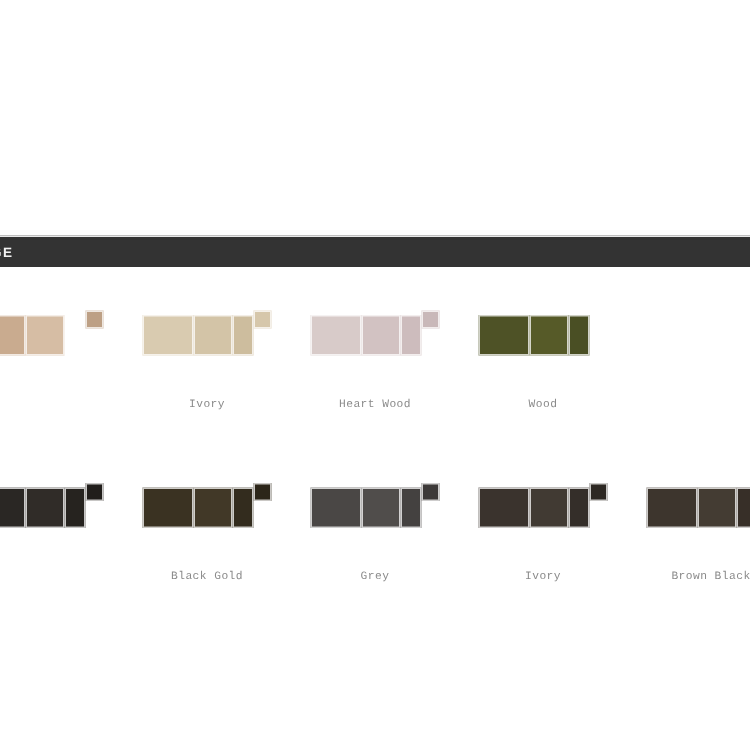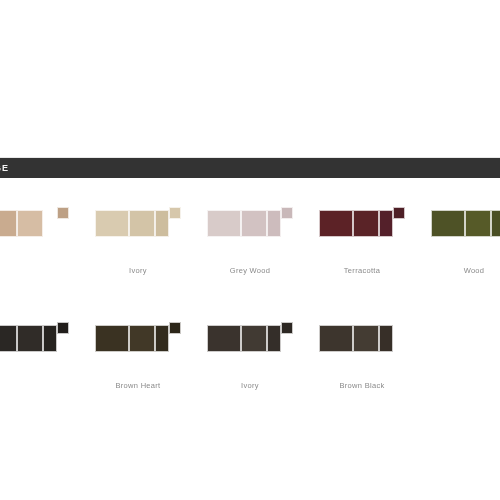--- a/index.html
+++ b/index.html
@@ -87,20 +87,21 @@
     width: 12px;
     height: 12px;
   }
 
   .swatch-label {
     margin-top: 22px;
     font-size: 7.5px;
     color: #8a8a8a;
     letter-spacing: 0.3px;
     white-space: nowrap;
+    font-family: Liberation Mono, monospace;
   }
 </style>
 </head>
 <body>
 
 <div id="page">
 
   <div class="section-bar">
     <span class="section-bar-title">GE</span>
   </div>
@@ -126,30 +127,21 @@
         </div>
         <div class="swatch-label">Ivory</div>
       </div>
       <div class="swatch-cell">
         <div class="swatch-art">
           <div class="tile tile-a" style="background: rgb(216, 203, 201);"></div>
           <div class="tile tile-b" style="background: rgb(210, 194, 194);"></div>
           <div class="tile tile-c" style="background: rgb(205, 188, 189);"></div>
           <div class="tile tile-d" style="background: rgb(201, 184, 185);"></div>
         </div>
-        <div class="swatch-label">Grey Wood</div>
-      </div>
-      <div class="swatch-cell">
-        <div class="swatch-art">
-          <div class="tile tile-a" style="background: rgb(92, 34, 38);"></div>
-          <div class="tile tile-b" style="background: rgb(90, 35, 39);"></div>
-          <div class="tile tile-c" style="background: rgb(84, 32, 42);"></div>
-          <div class="tile tile-d" style="background: rgb(78, 31, 38);"></div>
-        </div>
-        <div class="swatch-label">Terracotta</div>
+        <div class="swatch-label">Heart Wood</div>
       </div>
       <div class="swatch-cell">
         <div class="swatch-art">
           <div class="tile tile-a" style="background: rgb(78, 82, 38);"></div>
           <div class="tile tile-b" style="background: rgb(86, 90, 40);"></div>
           <div class="tile tile-c" style="background: rgb(74, 79, 36);"></div>
 
         </div>
         <div class="swatch-label">Wood</div>
       </div>
@@ -165,21 +157,30 @@
         </div>
         <div class="swatch-label"></div>
       </div>
       <div class="swatch-cell">
         <div class="swatch-art">
           <div class="tile tile-a" style="background: rgb(58, 50, 34);"></div>
           <div class="tile tile-b" style="background: rgb(65, 56, 39);"></div>
           <div class="tile tile-c" style="background: rgb(51, 44, 30);"></div>
           <div class="tile tile-d" style="background: rgb(44, 38, 25);"></div>
         </div>
-        <div class="swatch-label">Brown Heart</div>
+        <div class="swatch-label">Black Gold</div>
+      </div>
+      <div class="swatch-cell">
+        <div class="swatch-art">
+          <div class="tile tile-a" style="background: rgb(74, 71, 69);"></div>
+          <div class="tile tile-b" style="background: rgb(80, 77, 75);"></div>
+          <div class="tile tile-c" style="background: rgb(68, 65, 64);"></div>
+          <div class="tile tile-d" style="background: rgb(61, 58, 57);"></div>
+        </div>
+        <div class="swatch-label">Grey</div>
       </div>
       <div class="swatch-cell">
         <div class="swatch-art">
           <div class="tile tile-a" style="background: rgb(58, 51, 45);"></div>
           <div class="tile tile-b" style="background: rgb(65, 58, 51);"></div>
           <div class="tile tile-c" style="background: rgb(52, 46, 41);"></div>
           <div class="tile tile-d" style="background: rgb(45, 40, 35);"></div>
         </div>
         <div class="swatch-label">Ivory</div>
       </div>

